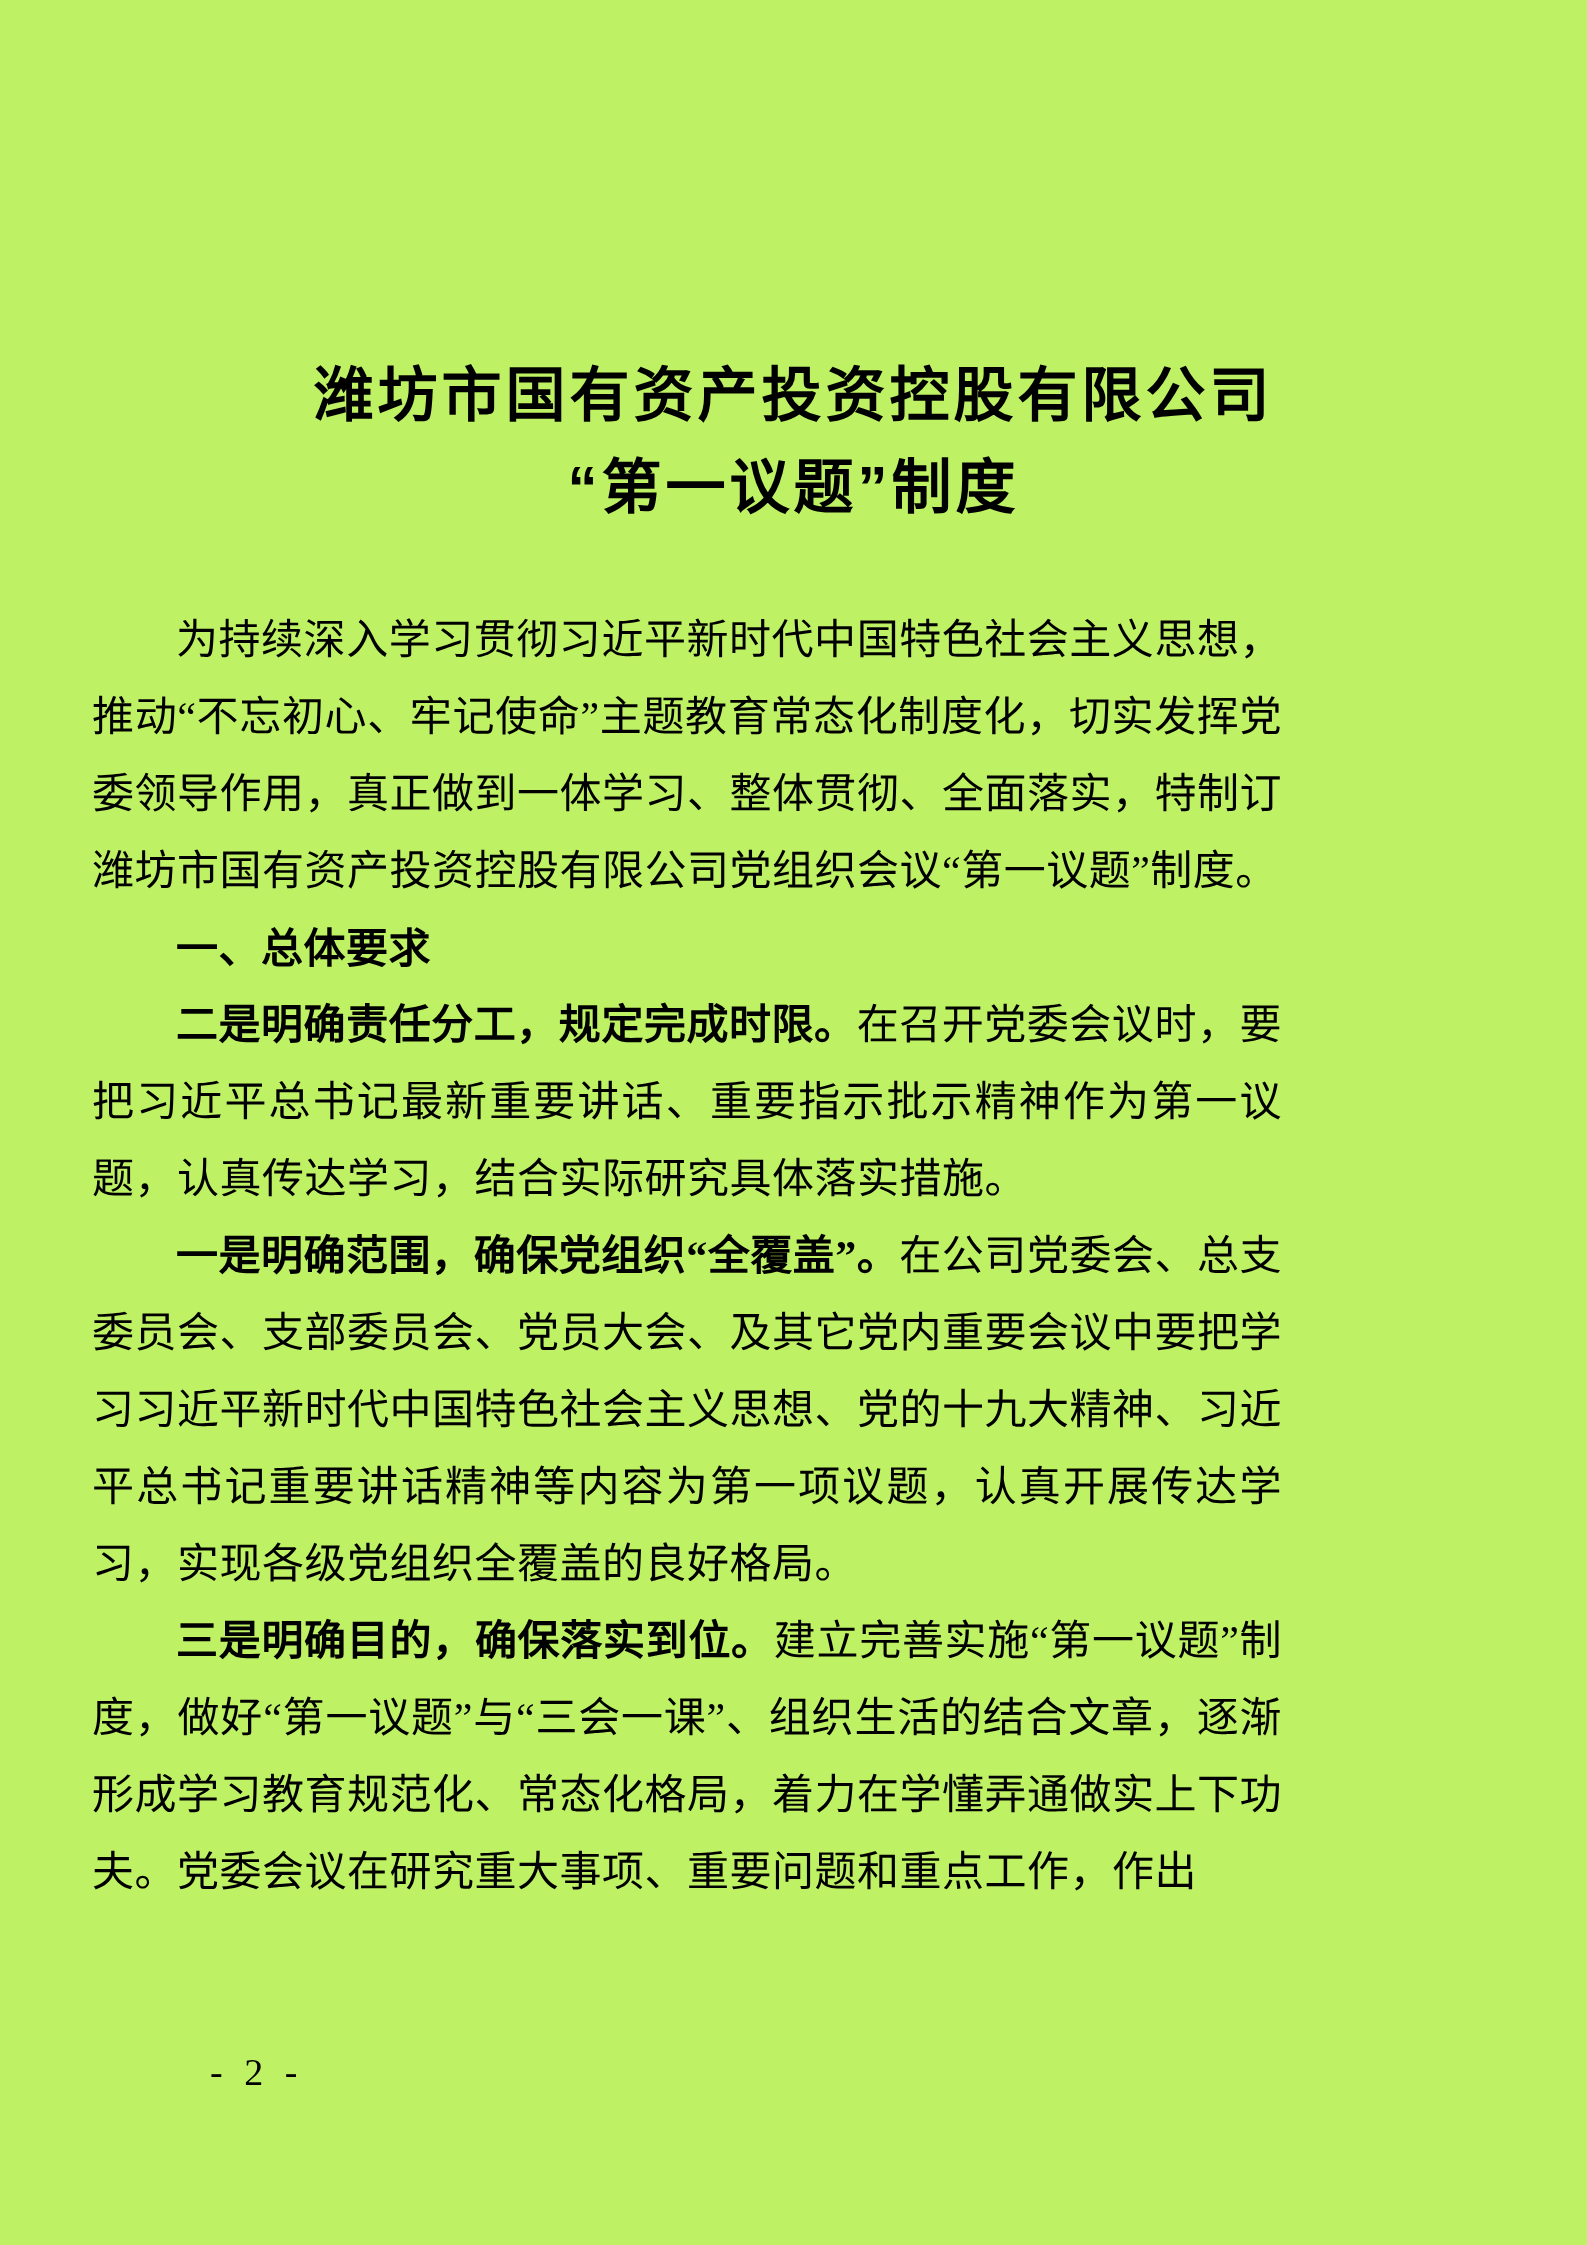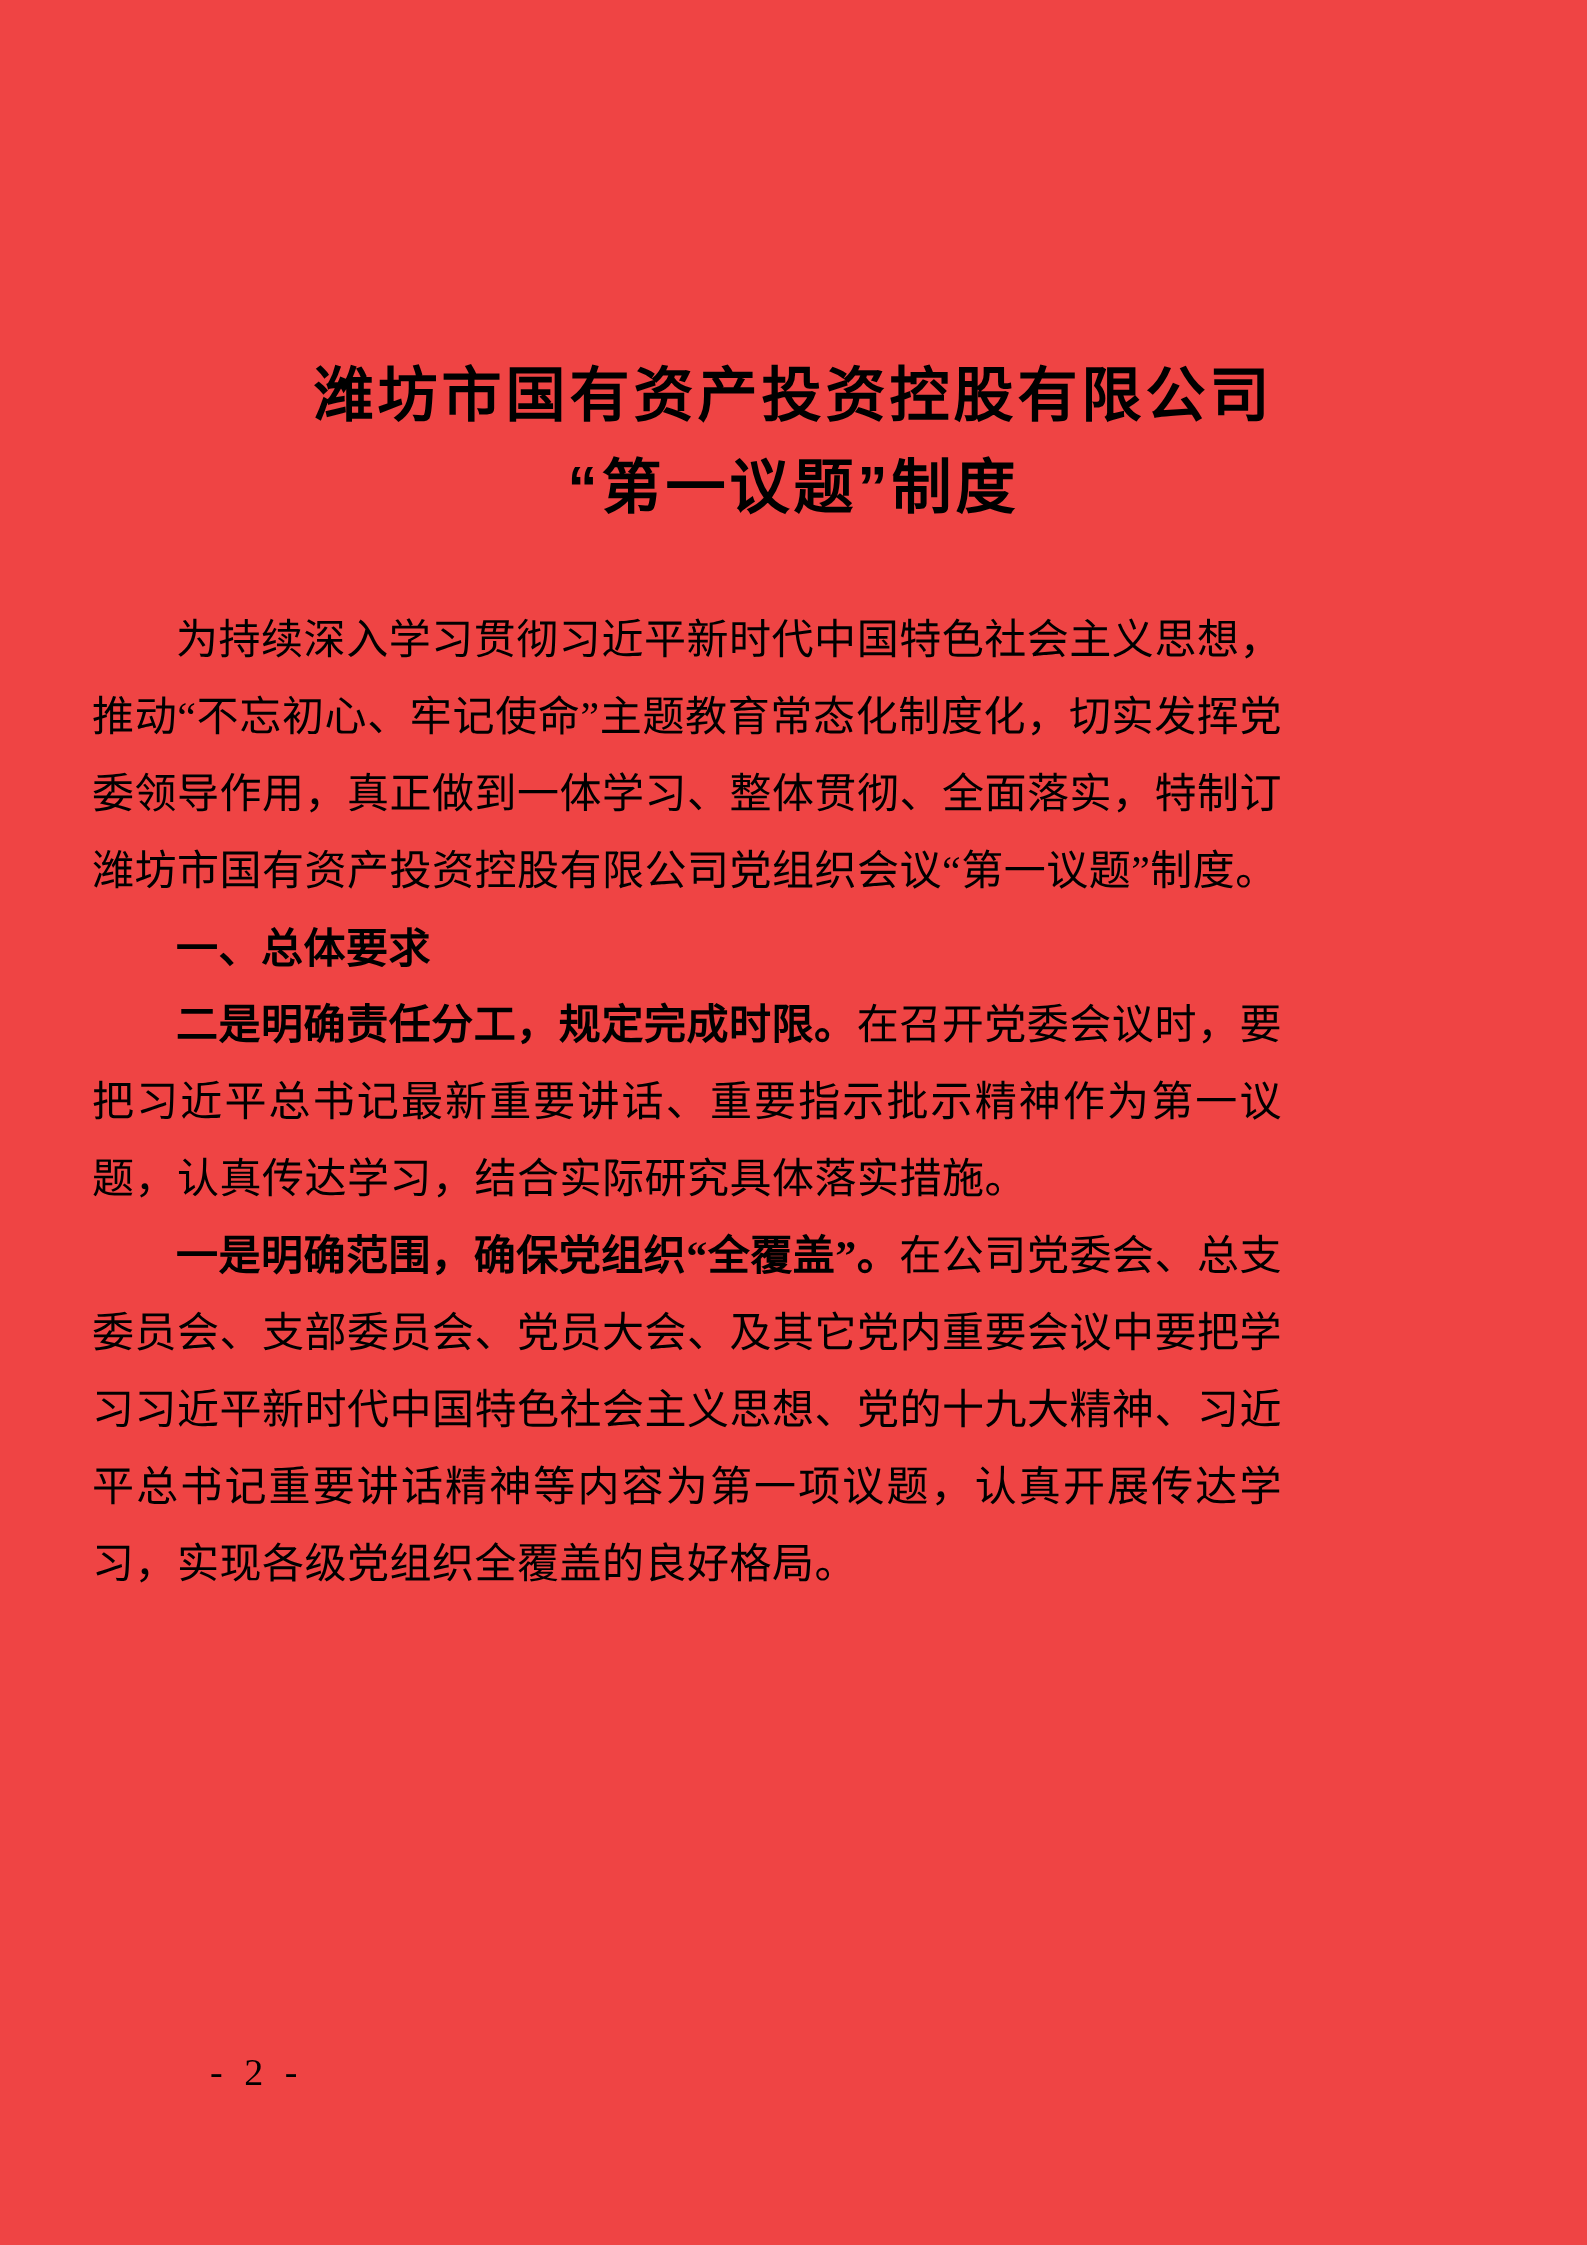--- a/index.html
+++ b/index.html
@@ -8,21 +8,21 @@
     width: 1587px;
     height: 2245px;
     position: relative;
     font-family: "Liberation Serif", "DejaVu Serif", serif;
     color: #000000;
     overflow: hidden;
   }
   .page {
     position: absolute;
     inset: 0;
-    background: #ef4444;
+    background: #bef264;
   }
   .doc-title {
     margin-top: 350px;
     text-align: center;
     font-family: "Liberation Sans", "DejaVu Sans", sans-serif;
     font-weight: 700;
     font-size: 60px;
     line-height: 92px;
     letter-spacing: 4px;
     color: #000000;
@@ -65,17 +65,18 @@
   <div class="doc-title">
     <div>潍坊市国有资产投资控股有限公司</div>
     <div>“第一议题”制度</div>
   </div>
 
   <div class="doc-body" id="doc-body">
       <p class="para"><span class="body-text">为持续深入学习贯彻习近平新时代中国特色社会主义思想，推动“不忘初心、牢记使命”主题教育常态化制度化，切实发挥党委领导作用，真正做到一体学习、整体贯彻、全面落实，特制订潍坊市国有资产投资控股有限公司党组织会议“第一议题”制度。</span></p>
       <p class="section-heading"><span class="lead-in">一、总体要求</span></p>
       <p class="para"><span class="lead-in">二是明确责任分工，规定完成时限。</span><span class="body-text">在召开党委会议时，要把习近平总书记最新重要讲话、重要指示批示精神作为第一议题，认真传达学习，结合实际研究具体落实措施。</span></p>
       <p class="para"><span class="lead-in">一是明确范围，确保党组织“全覆盖”。</span><span class="body-text">在公司党委会、总支委员会、支部委员会、党员大会、及其它党内重要会议中要把学习习近平新时代中国特色社会主义思想、党的十九大精神、习近平总书记重要讲话精神等内容为第一项议题，认真开展传达学习，实现各级党组织全覆盖的良好格局。</span></p>
+      <p class="para"><span class="lead-in">三是明确目的，确保落实到位。</span><span class="body-text">建立完善实施“第一议题”制度，做好“第一议题”与“三会一课”、组织生活的结合文章，逐渐形成学习教育规范化、常态化格局，着力在学懂弄通做实上下功夫。党委会议在研究重大事项、重要问题和重点工作，作出</span></p>
     </div>
 
   <div class="page-number">- 2 -</div>
 
 </div>
 
 </body></html>

